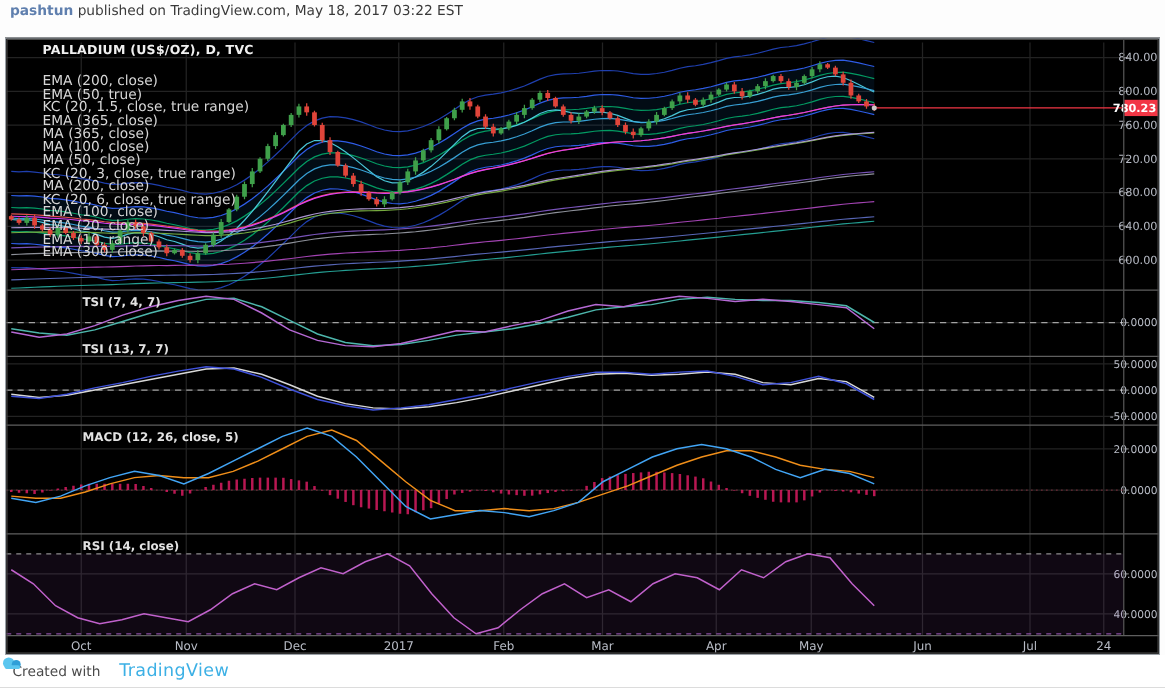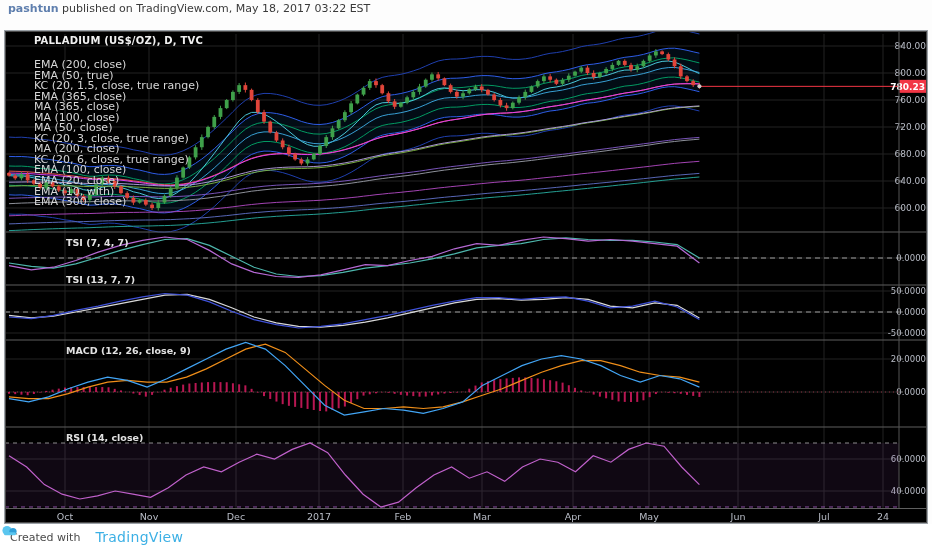--- a/index.html
+++ b/index.html
@@ -490,26 +490,26 @@
         <div class="item">KC (20, 1.5, close, true range)</div>
         <div class="item">EMA (365, close)</div>
         <div class="item">MA (365, close)</div>
         <div class="item">MA (100, close)</div>
         <div class="item">MA (50, close)</div>
         <div class="item">KC (20, 3, close, true range)</div>
         <div class="item">MA (200, close)</div>
         <div class="item">KC (20, 6, close, true range)</div>
         <div class="item">EMA (100, close)</div>
         <div class="item">EMA (20, close)</div>
-        <div class="item">EMA (10, with)</div>
+        <div class="item">EMA (10, range)</div>
         <div class="item">EMA (300, close)</div>
       </div>
     <div class="plabel" style="top:206px">TSI (7, 4, 7)</div>
     <div class="plabel" style="top:243px">TSI (13, 7, 7)</div>
-    <div class="plabel" style="top:314px">MACD (12, 26, close, 9)</div>
+    <div class="plabel" style="top:314px">MACD (12, 26, close, 5)</div>
     <div class="plabel" style="top:401px">RSI (14, close)</div>
   </div>
 
   <div class="ftr">
     <span class="cw">Created with</span>
     <svg width="20" height="12" viewBox="0 0 20 12">
       <circle cx="7" cy="6.5" r="4.6" fill="#5bc6ef"></circle>
       <circle cx="13" cy="7.5" r="3.6" fill="#2f9fd8"></circle>
       <rect x="4" y="8.2" width="12" height="3" rx="1.5" fill="#5bc6ef"></rect>
     </svg>

